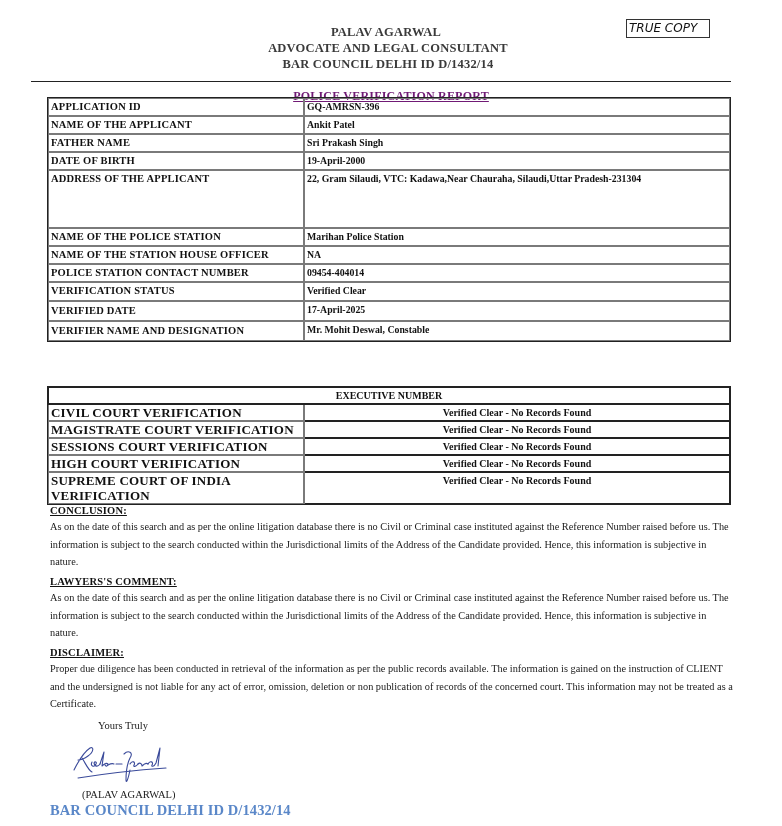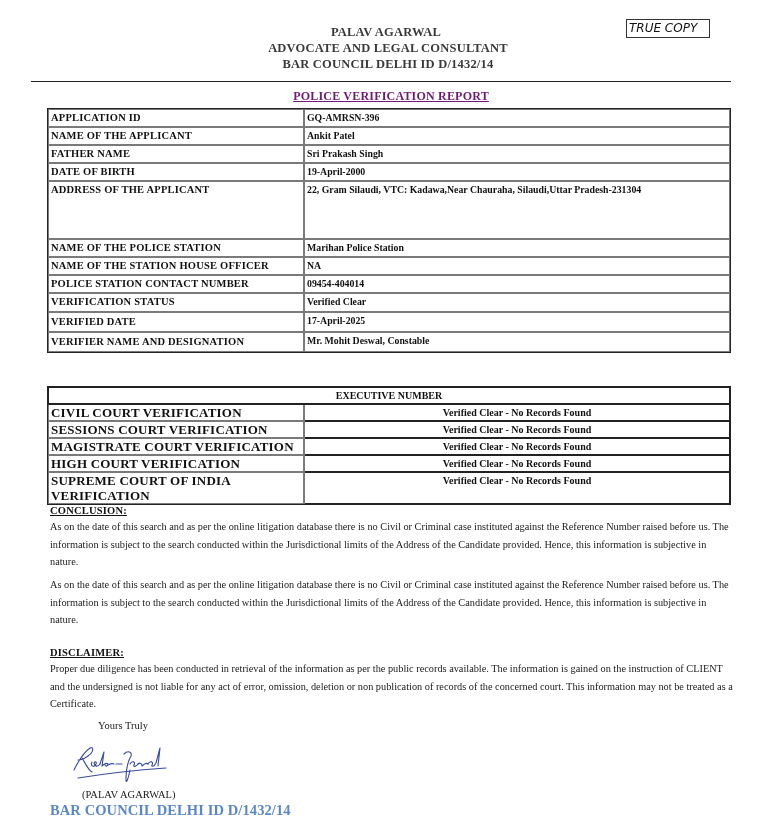--- a/index.html
+++ b/index.html
@@ -16,21 +16,21 @@
     font-size: 12px; color: #111; padding-left: 2px; line-height: 17px; box-sizing: content-box;
   }
   .rule { position: absolute; left: 31px; top: 81px; width: 700px; height: 0; border-top: 1.5px solid #222; }
   .title {
     position: absolute; left: 0; width: 782px; top: 89px; text-align: center;
     font-weight: bold; font-size: 12px; text-decoration: underline; letter-spacing: 0.2px; color:#701a75;
   }
   table { border-collapse: collapse; position: absolute; left: 47px; width: 684px; }
   td { font-size: 10.2px; font-weight: bold; padding: 0 2px; vertical-align: top; color: #111; }
   .info td { border: 2px solid #7a7a7a; }
-  .info { top: 108px; outline: 1.5px solid #222; outline-offset: -1px; padding-left: 44px; }
+  .info { top: 97px; outline: 1.5px solid #222; outline-offset: -1px; padding-left: 44px; }
   .info td.k { width: 250px; font-size: 10.5px; letter-spacing: 0.2px; }
   .info td.v { font-size: 9.8px; }
   .info tr.r20 td { height: 16px; line-height: 16px; }
   .info tr.r21 td { height: 17px; line-height: 16px; }
   .info tr.addr td { height: 56px; line-height: 16px; }
   .info tr.vd td.k { vertical-align: bottom; line-height: 18px; }
   .exec { top: 386px; outline: 1.5px solid #222; outline-offset: -1px; }
   .exec td { border: 2px solid #7a7a7a; height: 15px; line-height: 15px; }
   .exec td.k { width: 250px; font-size: 13px; letter-spacing: 0.2px; }
   .exec td.v { text-align: center; font-size: 10px; border-color: #222; }
@@ -110,44 +110,45 @@
 <table class="exec">
   <tbody>
       <tr>
     <td class="head" colspan="2">EXECUTIVE NUMBER</td>
   </tr>
   <tr>
     <td class="k">CIVIL COURT VERIFICATION</td>
     <td class="v">Verified Clear - No Records Found</td>
   </tr>
   <tr>
-    <td class="k">SESSIONS COURT VERIFICATION</td>
+    <td class="k">MAGISTRATE COURT VERIFICATION</td>
     <td class="v">Verified Clear - No Records Found</td>
   </tr>
   <tr>
-    <td class="k">MAGISTRATE COURT VERIFICATION</td>
+    <td class="k">SESSIONS COURT VERIFICATION</td>
     <td class="v">Verified Clear - No Records Found</td>
   </tr>
   <tr>
     <td class="k">HIGH COURT VERIFICATION</td>
     <td class="v">Verified Clear - No Records Found</td>
   </tr>
   <tr>
     <td class="k">SUPREME COURT OF INDIA VERIFICATION</td>
     <td class="v">Verified Clear - No Records Found</td>
   </tr>
 </tbody>
   </table>
 
 <div class="sec" style="top:504px;">
   <div class="h">CONCLUSION:</div>
   <p>As on the date of this search and as per the online litigation database there is no Civil or Criminal case instituted against the Reference Number raised before us. The information is subject to the search conducted within the Jurisdictional limits of the Address of the Candidate provided. Hence, this information is subjective in nature.</p>
 </div>
 
 <div class="sec" style="top:575px;">
+  <div class="h">LAWYERS'S COMMENT:</div>
   <p>As on the date of this search and as per the online litigation database there is no Civil or Criminal case instituted against the Reference Number raised before us. The information is subject to the search conducted within the Jurisdictional limits of the Address of the Candidate provided. Hence, this information is subjective in nature.</p>
 </div>
 
 <div class="sec" style="top:646px;">
   <div class="h">DISCLAIMER:</div>
   <p>Proper due diligence has been conducted in retrieval of the information as per the public records available. The information is gained on the instruction of CLIENT and the undersigned is not liable for any act of error, omission, deletion or non publication of records of the concerned court. This information may not be treated as a Certificate.</p>
 </div>
 
 <div class="yours">Yours Truly</div>
 

